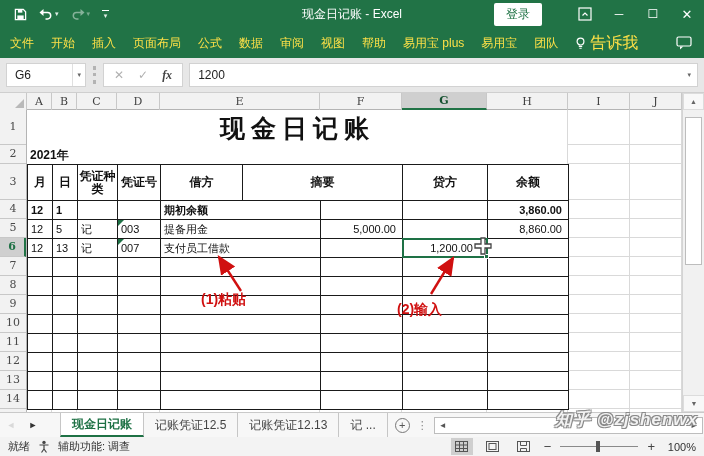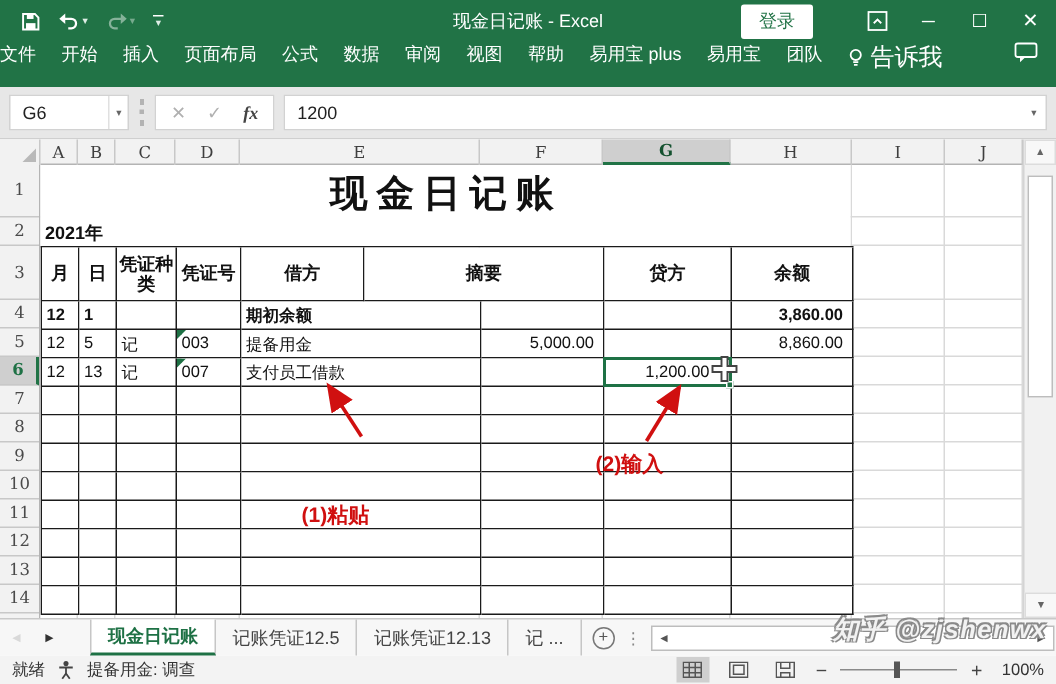--- a/index.html
+++ b/index.html
@@ -13,21 +13,21 @@
   .qat .qbtn { display:flex; align-items:center; gap:2px; cursor:default; }
   .qat .caret { font-size:7px; color:#dfeee6; }
   .dim { opacity:.45; }
   .tb-title { position:absolute; left:0; right:0; text-align:center; font-size:12px; pointer-events:none; }
   .tb-right { margin-left:auto; display:flex; align-items:center; height:100%; }
   .login-btn { background:#fff; color:#217346; font-size:12px; padding:3px 12px; border-radius:2px; margin-right:26px; }
   .winbtn { width:34px; height:100%; display:flex; align-items:center; justify-content:center; font-size:12px; color:#fff; }
   .winbtn.close { font-size:13px; }
 
   
-  .ribbonrow { height:30px; background:#217346; display:flex; align-items:flex-start; gap:17px; color:#ffffff; flex:0 0 30px; }
+  .ribbonrow { height:30px; background:#217346; display:flex; align-items:center; padding-left:10px; gap:17px; color:#fde047; flex:0 0 30px; }
   .rtab { font-size:12px; white-space:nowrap; }
   .tellme { display:flex; align-items:center; gap:4px; font-size:16px; }
   .chaticon { margin-left:auto; margin-right:12px; display:flex; }
 
   
   .formularow { height:35px; background:#e7e7e7; display:flex; align-items:center; padding:0 6px; flex:0 0 35px; border-bottom:1px solid #cfcfcf; }
   .namebox { width:80px; height:24px; background:#fff; border:1px solid #d2d2d2; display:flex; align-items:center; font-size:12px; padding-left:8px; color:#222; }
   .namebox .nb-caret { margin-left:auto; border-left:1px solid #e0e0e0; align-self:stretch; display:flex; align-items:center; padding:0 4px; font-size:7px; color:#666; }
   .vdots { height:18px; border-left:3px dotted #b3b3b3; margin:0 7px; }
   .fxgroup { height:24px; background:#fff; border:1px solid #d2d2d2; display:flex; align-items:center; gap:14px; padding:0 10px; }
@@ -386,21 +386,21 @@
 
       <svg class="arrowsvg" width="655" height="302">
         <defs>
           <marker id="ah" markerWidth="9" markerHeight="8" refX="7" refY="3.5" orient="auto">
             <path d="M0,0 L8,3.5 L0,7 z" fill="#d01010"></path>
           </marker>
         </defs>
         <line x1="214" y1="181" x2="192" y2="147" stroke="#d01010" stroke-width="2.4" marker-end="url(#ah)"></line>
         <line x1="404" y1="184" x2="426" y2="148" stroke="#d01010" stroke-width="2.4" marker-end="url(#ah)"></line>
       </svg>
-      <div class="ann" style="left:174px;top:181px;margin-top:44px;">(1)粘贴</div>
+      <div class="ann" style="left:174px;top:181px;">(1)粘贴</div>
       <div class="ann" style="left:370px;top:191px;">(2)输入</div>
 
       <svg class="cellcursor" width="20" height="20" viewBox="0 0 20 20">
         <path d="M8 2 h4 v6 h6 v4 h-6 v6 h-4 v-6 h-6 v-4 h6 z" fill="#fff" stroke="#444" stroke-width="1.3"></path>
       </svg>
     </div>
 
     <div class="vscroll">
       <div class="vs-btn">▲</div>
       <div class="vs-thumb"></div>
@@ -428,21 +428,21 @@
     <div class="watermark">知乎 @zjshenwx</div>
   </div>
 
   <div class="statusbar">
     <div class="sb-left">
       <span>就绪</span>
       <svg width="12" height="13" viewBox="0 0 12 13">
           <circle cx="6" cy="2.4" r="1.7" fill="#444"></circle>
           <path d="M1.5 5 h9 M6 5 v4 M6 9 l-2.5 3.5 M6 9 l2.5 3.5" stroke="#444" stroke-width="1.2" fill="none"></path>
         </svg>
-      <span>提备用金: 调查</span>
+      <span>辅助功能: 调查</span>
     </div>
     <div class="sb-right">
       <span class="viewbtn active">
         <svg width="13" height="11" viewBox="0 0 13 11">
             <rect x="0.5" y="0.5" width="12" height="10" fill="none" stroke="#555"></rect>
             <path d="M0.5 4 h12 M0.5 7.5 h12 M4.5 0.5 v10 M8.5 0.5 v10" stroke="#555" fill="none"></path>
           </svg>
       </span>
       <span class="viewbtn">
         <svg width="13" height="11" viewBox="0 0 13 11">

